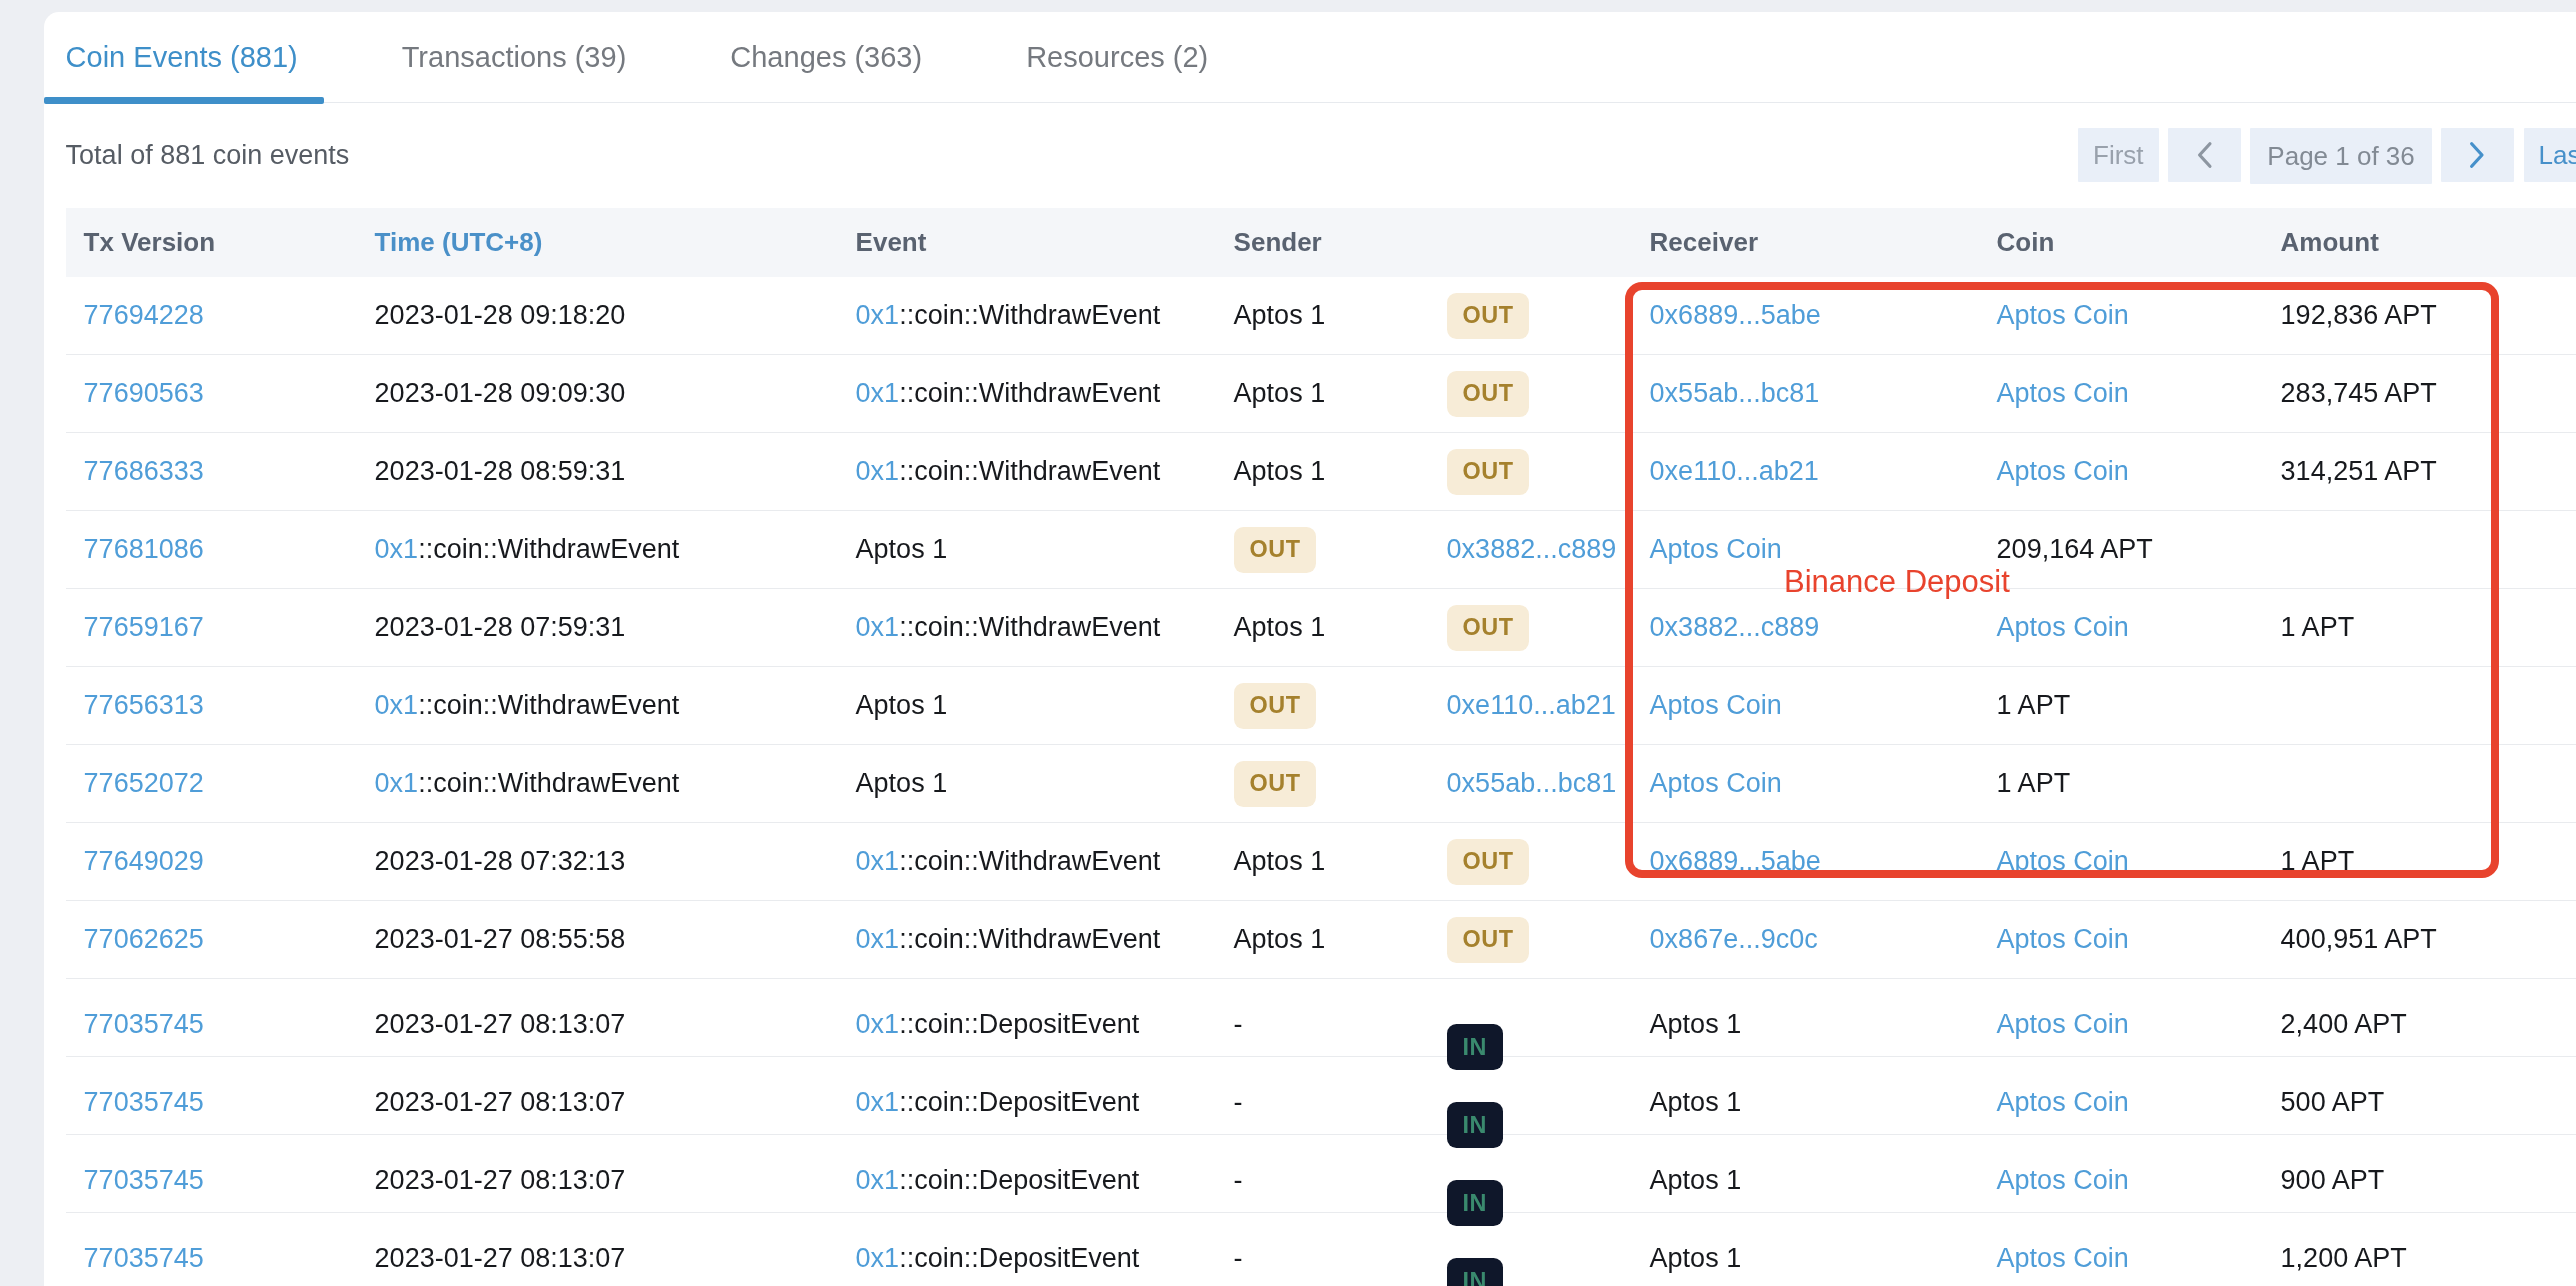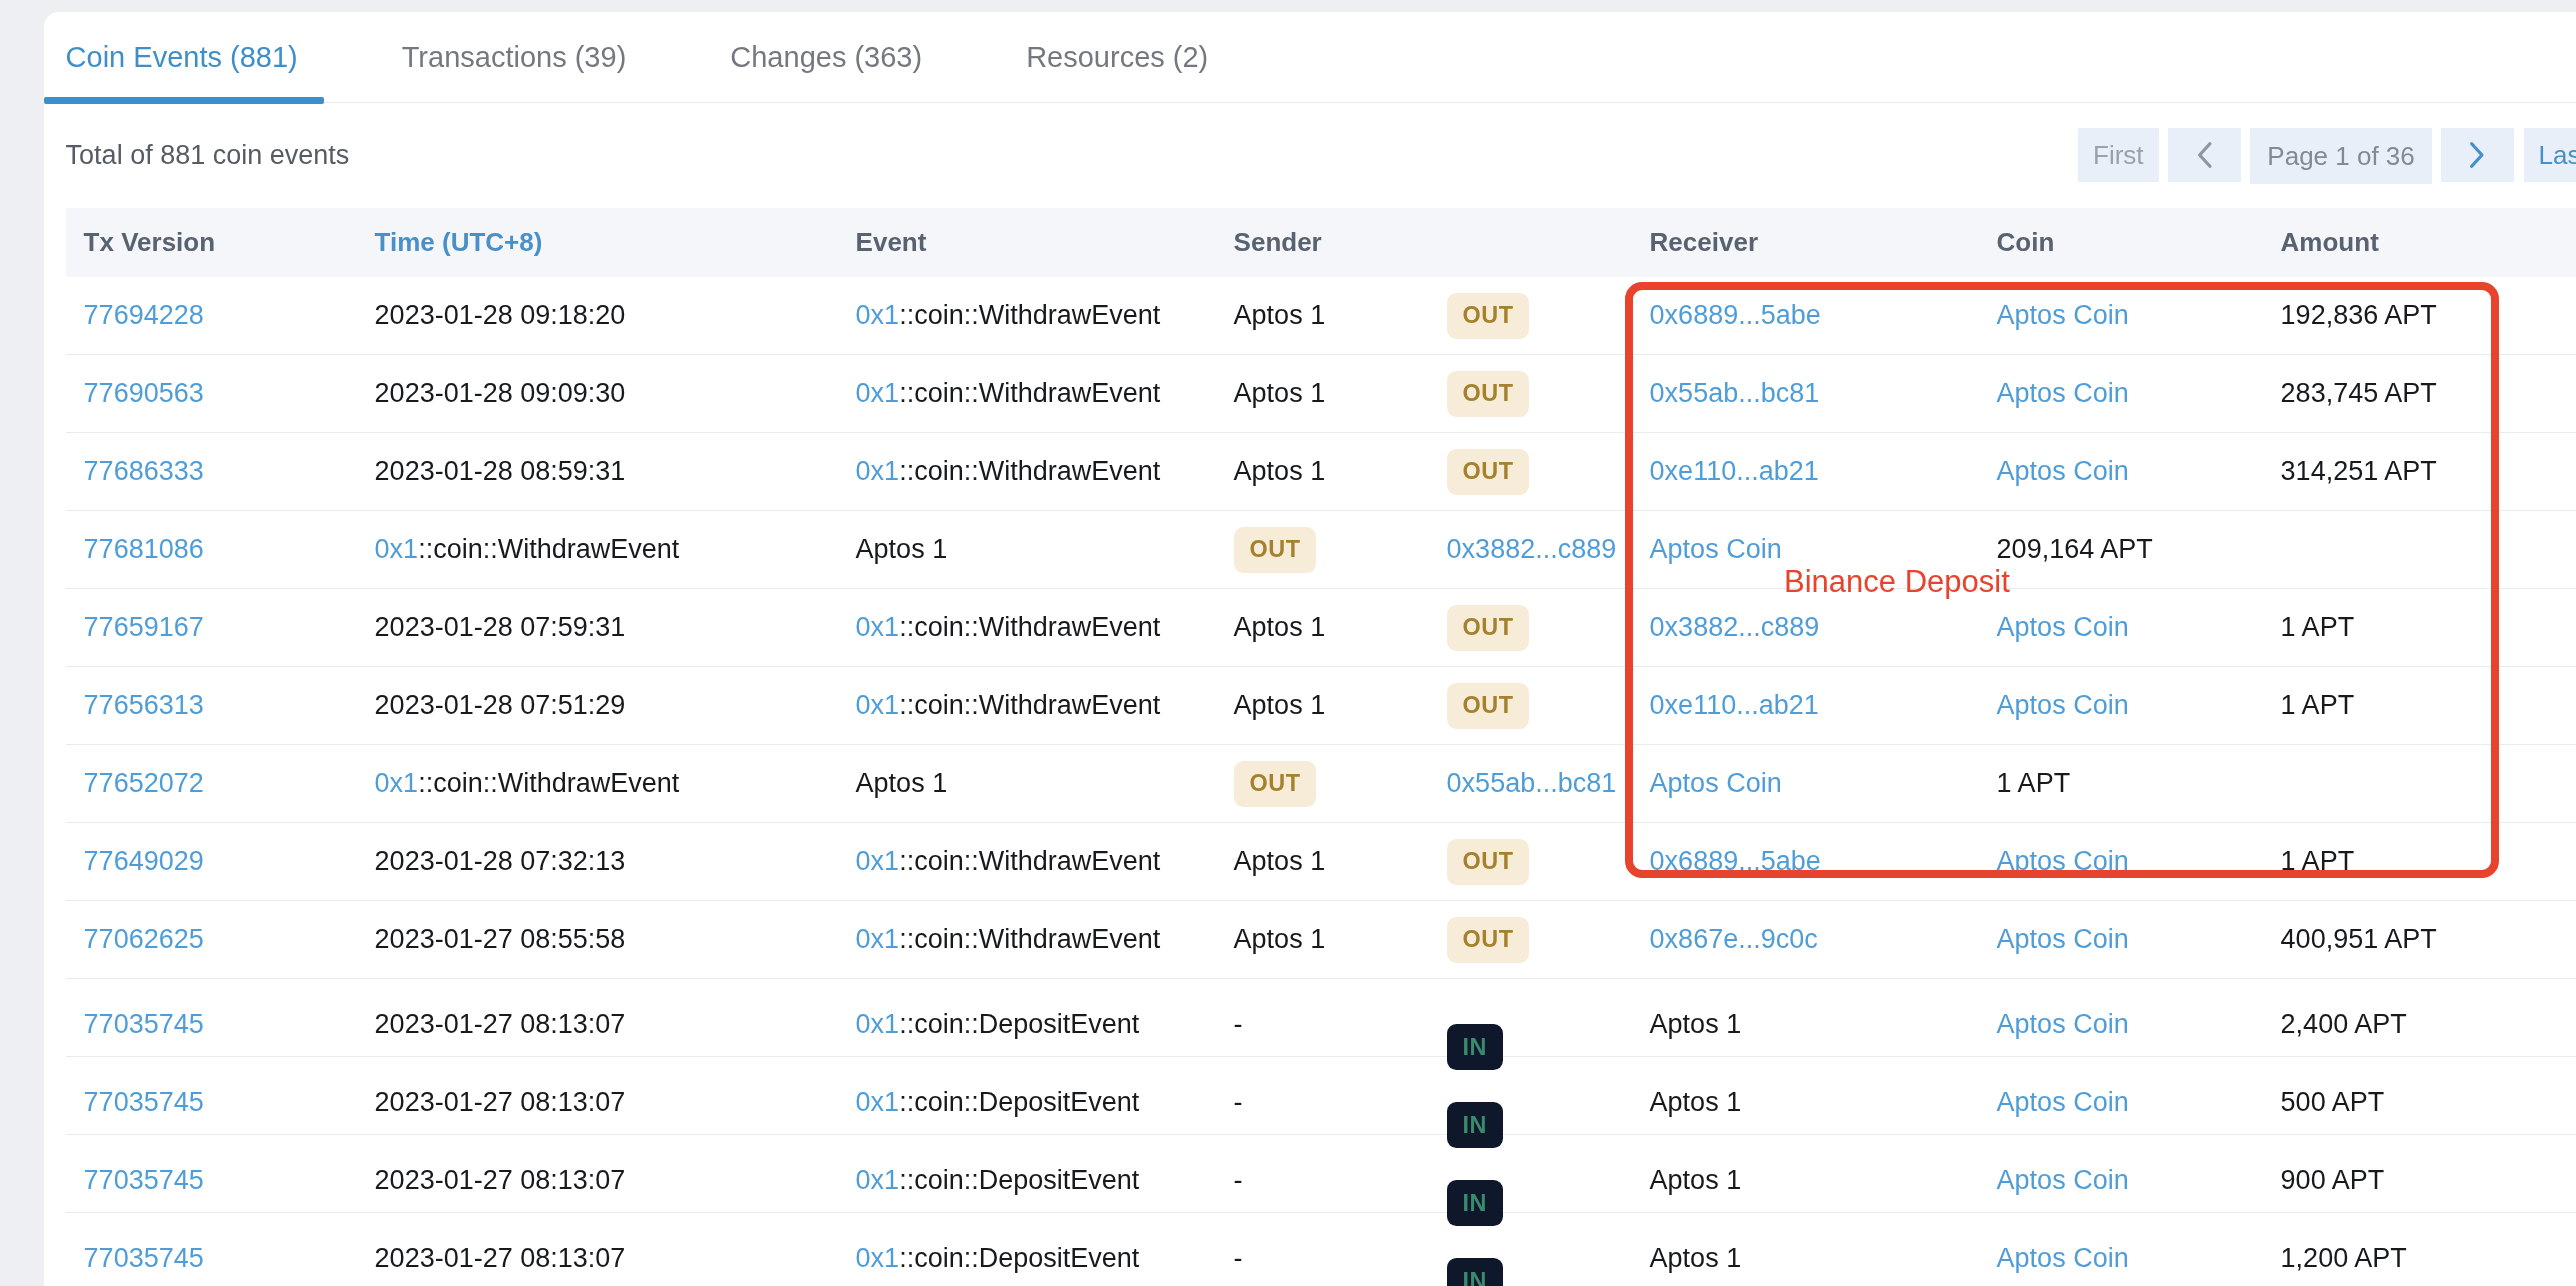--- a/index.html
+++ b/index.html
@@ -185,21 +185,20 @@
     <div>2023-01-28 07:59:31</div>
     <div><span class="lnk">0x1</span><span class="evname">::coin::WithdrawEvent</span></div>
     <div>Aptos 1</div>
     <div><span class="badge out">OUT</span></div>
     <div><span class="lnk">0x3882...c889</span></div>
     <div><span class="lnk">Aptos Coin</span></div>
     <div>1 APT</div>
   </div>
       <div class="trow tgrid">
     <div class="c1"><span class="lnk">77656313</span></div>
-    <div>2023-01-28 07:51:29</div>
     <div><span class="lnk">0x1</span><span class="evname">::coin::WithdrawEvent</span></div>
     <div>Aptos 1</div>
     <div><span class="badge out">OUT</span></div>
     <div><span class="lnk">0xe110...ab21</span></div>
     <div><span class="lnk">Aptos Coin</span></div>
     <div>1 APT</div>
   </div>
       <div class="trow tgrid">
     <div class="c1"><span class="lnk">77652072</span></div>
     <div><span class="lnk">0x1</span><span class="evname">::coin::WithdrawEvent</span></div>

